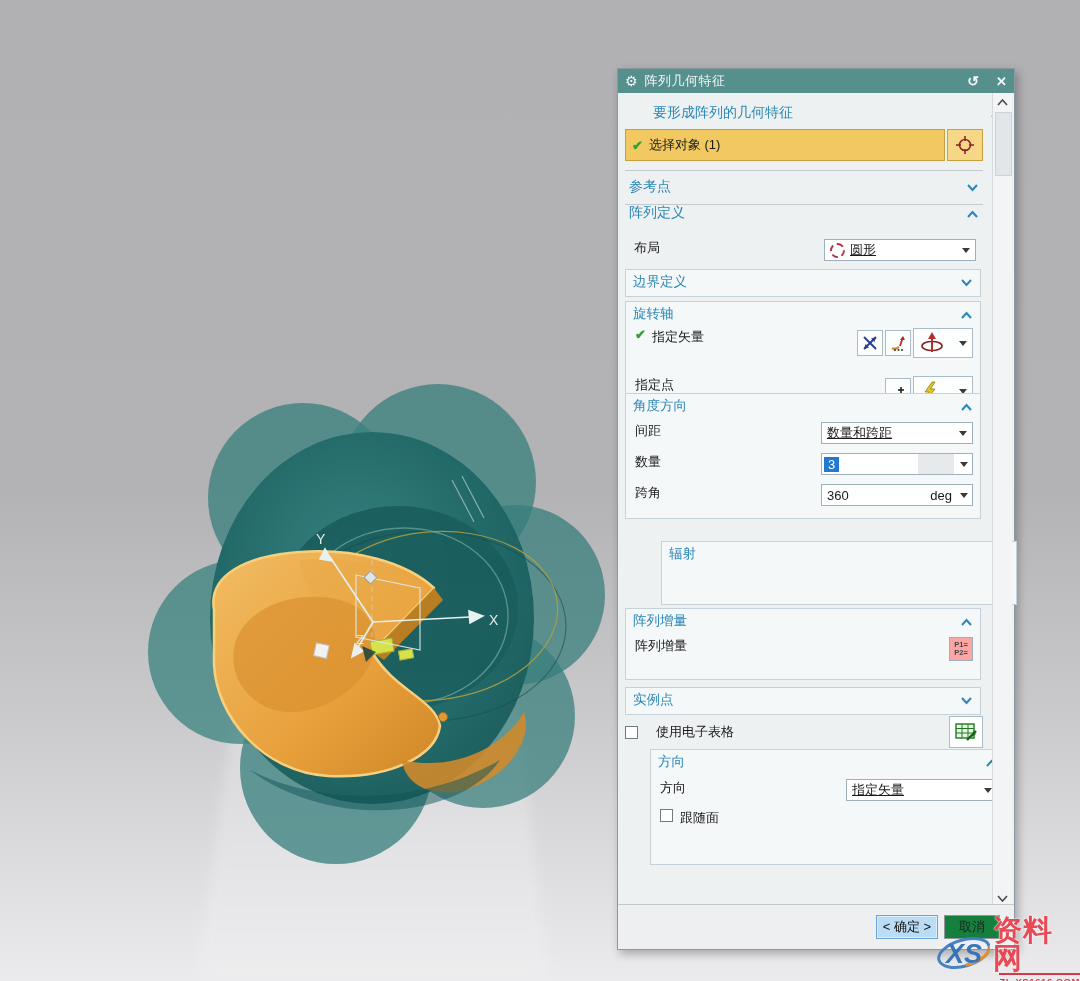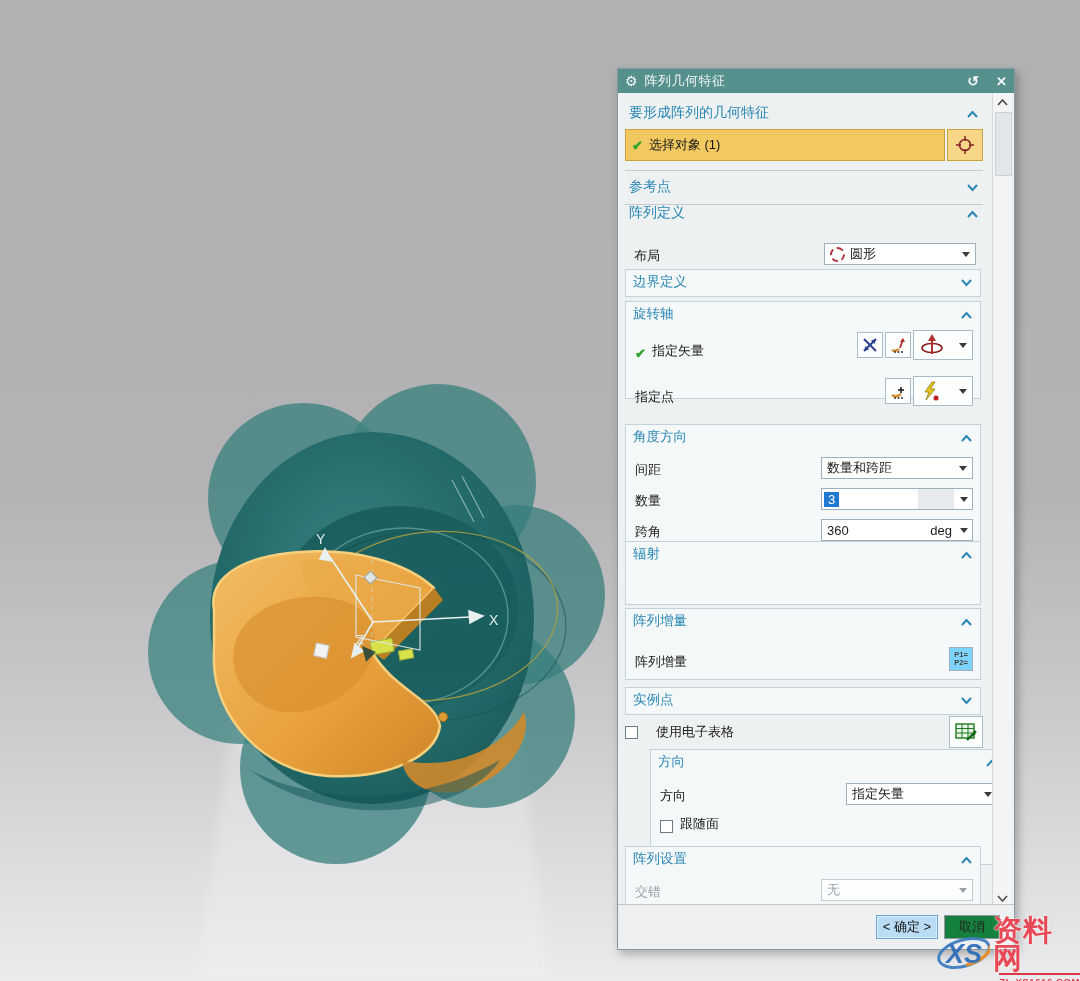--- a/index.html
+++ b/index.html
@@ -28,26 +28,26 @@
   .sel-main{flex:0 0 320px;background:#f2c860;border:1px solid #c9a23e;box-sizing:border-box;
     display:flex;align-items:center;gap:6px;padding:0 6px;}
   .sel-btn{flex:1;background:#f6d787;border:1px solid #c9a23e;box-sizing:border-box;
     display:flex;align-items:center;justify-content:center;}
   .check{color:#2ea12e;font-weight:bold;font-size:13px;line-height:1;}
 
   .grp{position:absolute;left:7px;width:356px;border:1px solid #c5d2da;background:#f5f8f9;
     box-sizing:border-box;}
   .grp-h{height:24px;display:flex;align-items:center;padding:0 7px;color:#2b87b5;font-size:13.5px;}
   .grp-h .chev{margin-left:auto;}
-  .frow{display:flex;align-items:flex-end;padding:0 7px 0 9px;}
+  .frow{display:flex;align-items:flex-start;padding:0 7px 0 9px;}
   .lbl{font-size:13px;color:#1a1a1a;}
   .lbl.dis, .dis .lbl{color:#9aa2a8;}
 
   .combo{width:152px;height:22px;background:#fff;border:1px solid #9db0bc;box-sizing:border-box;
-    display:flex;align-items:center;gap:5px;padding:0 5px;margin-left:auto;font-size:13px;}
+    display:flex;align-items:center;gap:5px;padding:0 5px;margin-left:auto;font-size:13px;text-decoration:underline;}
   .combo .caret{margin-left:auto;}
   .combo.dis{border-color:#c3ccd2;color:#9aa2a8;background:#fdfefe;}
   .caret{width:0;height:0;border-left:4px solid transparent;border-right:4px solid transparent;
     border-top:5px solid #3a3a3a;}
   .combo.dis .caret{border-top-color:#9aa2a8;}
   .circ-icon{width:11px;height:11px;border:2px dashed #b03540;border-radius:50%;flex:0 0 auto;}
 
   .field{width:152px;height:22px;background:#fff;border:1px solid #9db0bc;box-sizing:border-box;
     display:flex;align-items:center;margin-left:auto;font-size:13px;overflow:hidden;}
   .field .selval{background:#1f78d1;color:#fff;padding:0 4px;margin-left:2px;}
@@ -56,21 +56,21 @@
   .field .unit{margin-left:auto;padding-right:2px;}
 
   .ibtn{width:26px;height:26px;background:#fdfefe;border:1px solid #a9bcc8;box-sizing:border-box;
     display:flex;align-items:center;justify-content:center;}
   .ibtn-wide{width:60px;height:30px;background:#fdfefe;border:1px solid #a9bcc8;box-sizing:border-box;
     display:flex;align-items:center;justify-content:space-between;padding:0 5px;}
   .icons{margin-left:auto;display:flex;align-items:center;gap:2px;}
 
   .cbx{width:13px;height:13px;background:#fff;border:1px solid #6f7b84;box-sizing:border-box;flex:0 0 auto;}
 
-  .p1p2{width:24px;height:24px;border:1px solid #9db0bc;background:#7dd3fc;box-sizing:border-box;
+  .p1p2{width:24px;height:24px;border:1px solid #9db0bc;background:#fca5a5;box-sizing:border-box;
     display:flex;flex-direction:column;align-items:center;justify-content:center;
     font-size:7.5px;line-height:8px;color:#444;font-weight:bold;}
 
   .sprow{position:absolute;left:7px;top:647px;width:358px;height:32px;display:flex;align-items:center;gap:18px;}
   .spbtn{margin-left:auto;width:34px;height:32px;background:#fdfefe;border:1px solid #a9bcc8;
     box-sizing:border-box;display:flex;align-items:center;justify-content:center;}
 
   .scrollbar{position:absolute;left:374px;top:24px;width:20px;height:814px;background:#f3f4f5;
     border-left:1px solid #d5d9dc;box-sizing:border-box;}
   .sb-btn{position:absolute;left:0;width:19px;height:18px;display:flex;align-items:center;justify-content:center;}
@@ -181,21 +181,21 @@
 
   <div class="dialog">
 
     <div class="titlebar">
       <span class="gear">⚙</span>
       <span class="ttl">阵列几何特征</span>
       <span class="tb-btn">↺</span>
       <span class="tb-btn close">✕</span>
     </div>
 
-    <div class="secrow" style="top:32px;">
+    <div class="secrow" style="top:32px;margin-left:24px;">
       <span>要形成阵列的几何特征</span>
       <span class="chev">
         <svg width="13" height="8">
             <polyline points="2,7 6.5,2 11,7" fill="none" stroke="#2b87b5" stroke-width="2"></polyline>
           </svg>
       </span>
     </div>
 
     <div class="selrow">
       <div class="sel-main">
@@ -313,21 +313,21 @@
             <svg width="22" height="22">
               <polygon points="13,2 6,12 10,12 7,20 16,9 11.5,9 16,2" fill="#e8c51f" stroke="#8a7a10" stroke-width="0.8"></polygon>
               <circle cx="17" cy="18" r="2.5" fill="#c02020"></circle>
             </svg>
             <span class="caret"></span>
           </span>
         </span>
       </div>
     </div>
 
-    <div class="grp" style="top:355px;height:126px;">
+    <div class="grp" style="top:324px;height:126px;">
       <div class="grp-h">
         <span>角度方向</span>
         <span class="chev">
           <svg width="13" height="8">
               <polyline points="2,7 6.5,2 11,7" fill="none" stroke="#2b87b5" stroke-width="2"></polyline>
             </svg>
         </span>
       </div>
       <div class="frow" style="height:26px;margin-top:4px;">
         <span class="lbl">间距</span>
@@ -347,21 +347,21 @@
       <div class="frow" style="height:26px;margin-top:5px;">
         <span class="lbl">跨角</span>
         <div class="field">
           <span style="padding-left:5px;">360</span>
           <span class="unit">deg</span>
           <span class="caret"></span>
         </div>
       </div>
     </div>
 
-    <div class="grp" style="top:472px;height:64px;">
+    <div class="grp" style="top:472px;height:64px;margin-left:36px;">
       <div class="grp-h">
         <span>辐射</span>
         <span class="chev">
           <svg width="13" height="8">
               <polyline points="2,7 6.5,2 11,7" fill="none" stroke="#2b87b5" stroke-width="2"></polyline>
             </svg>
         </span>
       </div>
     </div>
 
@@ -427,37 +427,20 @@
           <span>指定矢量</span>
           <span class="caret"></span>
         </div>
       </div>
       <div class="frow" style="height:24px;margin-top:4px;gap:7px;">
         <span class="cbx"></span>
         <span class="lbl">跟随面</span>
       </div>
     </div>
 
-    <div class="grp" style="top:777px;height:60px;">
-      <div class="grp-h">
-        <span>阵列设置</span>
-        <span class="chev">
-          <svg width="13" height="8">
-              <polyline points="2,7 6.5,2 11,7" fill="none" stroke="#2b87b5" stroke-width="2"></polyline>
-            </svg>
-        </span>
-      </div>
-      <div class="frow dis" style="height:26px;margin-top:4px;">
-        <span class="lbl">交错</span>
-        <div class="combo dis">
-          <span>无</span>
-          <span class="caret"></span>
-        </div>
-      </div>
-    </div>
 
     <div class="scrollbar">
       <span class="sb-btn" style="top:0;">
         <svg width="11" height="7">
           <polyline points="1,6 5.5,1 10,6" fill="none" stroke="#4a4a4a" stroke-width="1.6"></polyline>
           </svg>
       </span>
       <span class="sb-thumb"></span>
       <span class="sb-btn" style="bottom:0;">
         <svg width="11" height="7">

